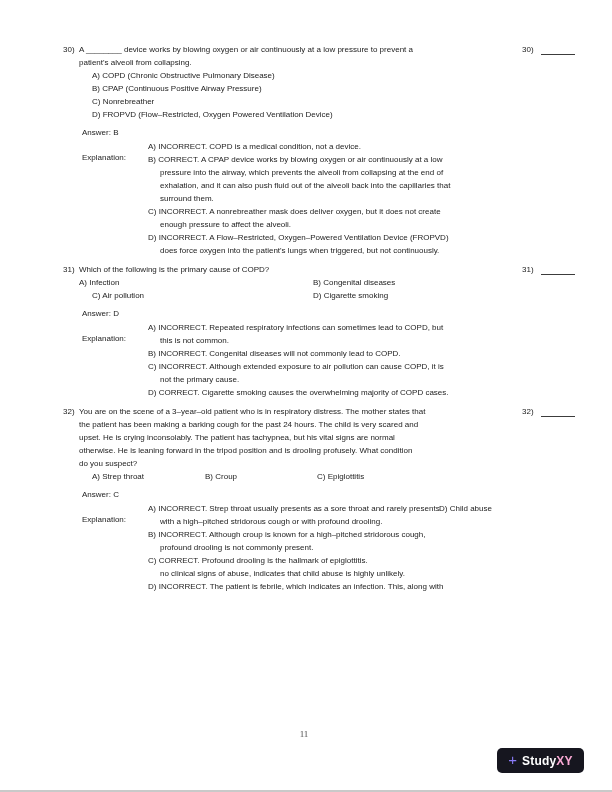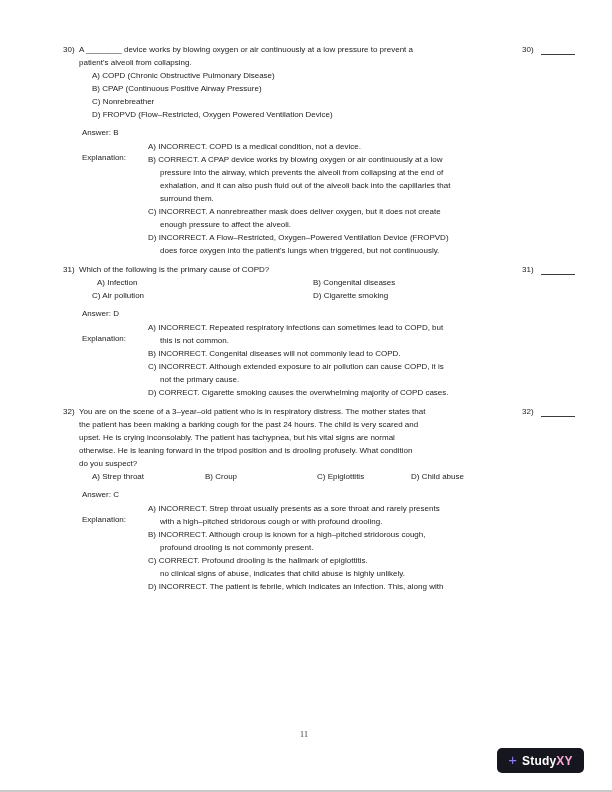--- a/index.html
+++ b/index.html
@@ -121,21 +121,21 @@
           </div>
         </div>
       </section>
       <section class="question-block">
         <div class="q-margin">
           <span class="m-num">31)</span>
           <span class="m-blank"></span>
         </div>
         <div class="q-line q-first"><span class="q-num">31)</span><span>Which of the following is the primary cause of COPD?</span></div>
         <div class="opt-row">
-          <span class="opt" style="left: 34px;"><span>A)</span> <span>Infection</span></span>
+          <span class="opt" style="left: 16px;"><span>A)</span> <span>Infection</span></span>
           <span class="opt" style="left: 250px; text-align: center;"><span>B)</span> <span>Congenital diseases</span></span>
         </div>
         <div class="opt-row">
           <span class="opt" style="left: 29px;"><span>C)</span> <span>Air pollution</span></span>
           <span class="opt" style="left: 250px;"><span>D)</span> <span>Cigarette smoking</span></span>
         </div>
         <div class="answer-row"><span>Answer:</span> <span>D</span></div>
         <div class="exp-block">
           <span class="exp-label">Explanation:</span>
           <div class="exp-items">
@@ -163,21 +163,21 @@
         </div>
         <div class="q-line q-first"><span class="q-num">32)</span><span>You are on the scene of a 3–year–old patient who is in respiratory distress. The mother states that</span></div>
         <div class="q-line q-cont">the patient has been making a barking cough for the past 24 hours. The child is very scared and</div>
         <div class="q-line q-cont">upset. He is crying inconsolably. The patient has tachypnea, but his vital signs are normal</div>
         <div class="q-line q-cont">otherwise. He is leaning forward in the tripod position and is drooling profusely. What condition</div>
         <div class="q-line q-cont">do you suspect?</div>
         <div class="opt-row">
           <span class="opt" style="left: 29px;"><span>A)</span> <span>Strep throat</span></span>
           <span class="opt" style="left: 142px;"><span>B)</span> <span>Croup</span></span>
           <span class="opt" style="left: 254px;"><span>C)</span> <span>Epiglottitis</span></span>
-          <span class="opt" style="left: 348px;"><span>D)</span> <span>Child abuse</span></span>
+          <span class="opt" style="left: 376px; margin-top: 32px;"><span>D)</span> <span>Child abuse</span></span>
         </div>
         <div class="answer-row"><span>Answer:</span> <span>C</span></div>
         <div class="exp-block">
           <span class="exp-label">Explanation:</span>
           <div class="exp-items">
             <div class="exp-item">
               <div class="exp-line">A) INCORRECT. Strep throat usually presents as a sore throat and rarely presents</div>
               <div class="exp-line exp-cont">with a high–pitched stridorous cough or with profound drooling.</div>
             </div>
             <div class="exp-item">

